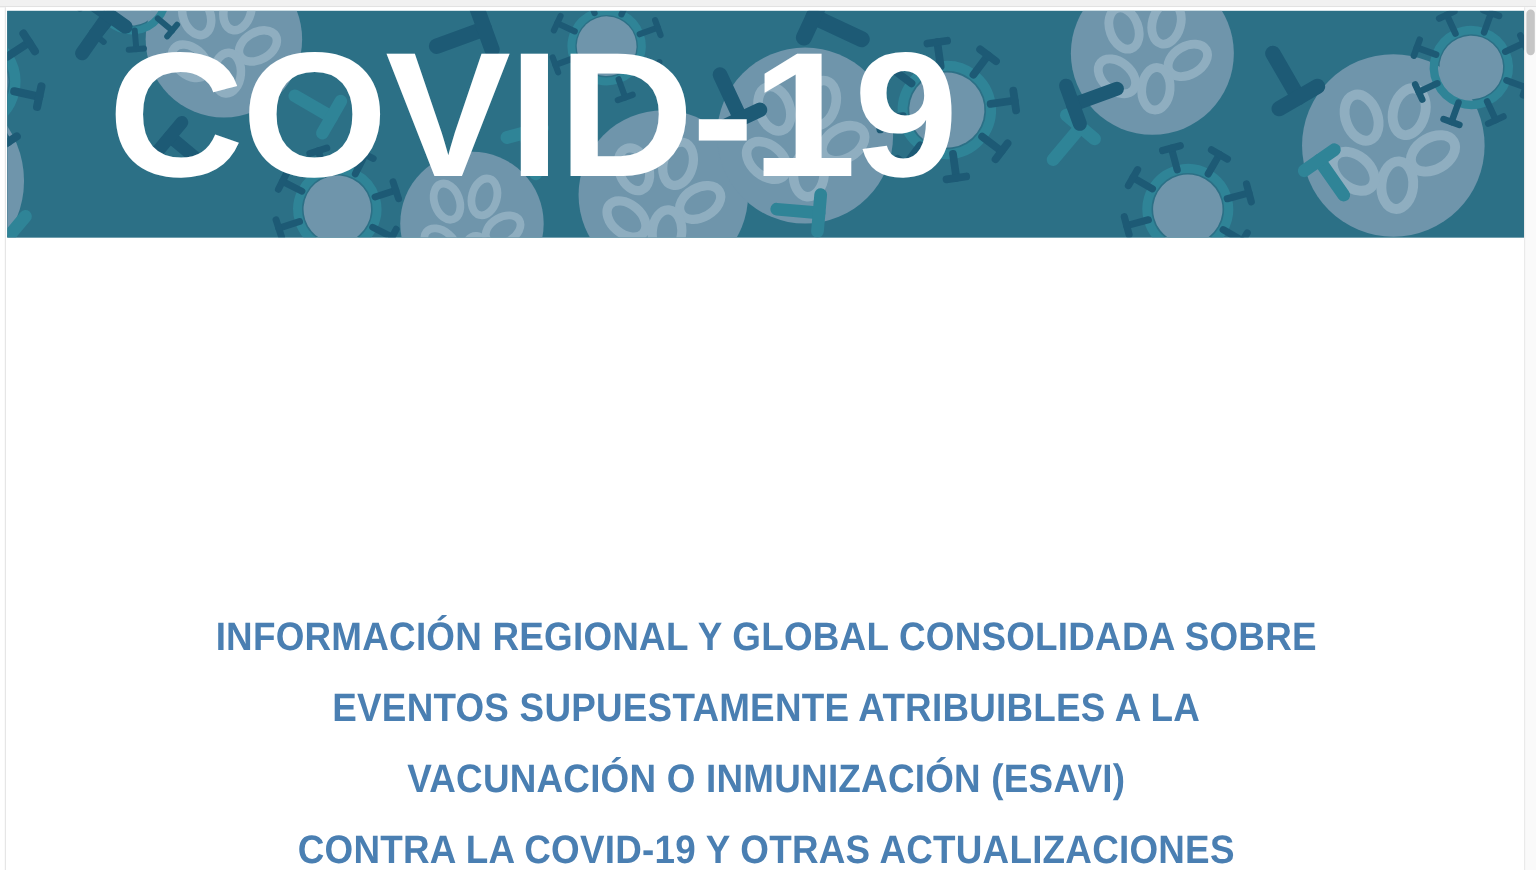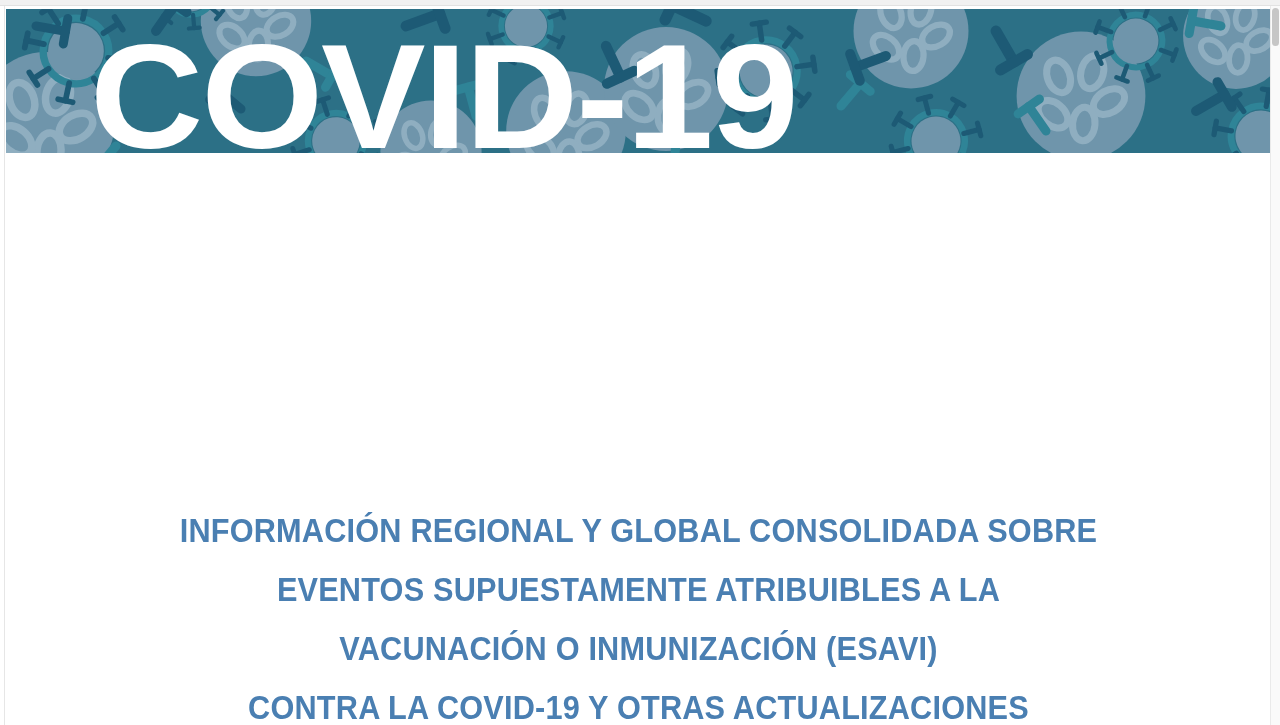--- a/index.html
+++ b/index.html
@@ -46,21 +46,21 @@
     border-right: 1px solid #e6e6e6;
     overflow: hidden;
   }
 
   
   .banner {
     position: absolute;
     top: 3px;
     left: 1px;
     width: 1266px;
-    height: 144px;
+    height: 189px;
     background: #2c7086;
     overflow: hidden;
   }
   .banner-pattern {
     position: absolute;
     inset: 0;
     width: 100%;
     height: 100%;
     display: block;
   }

